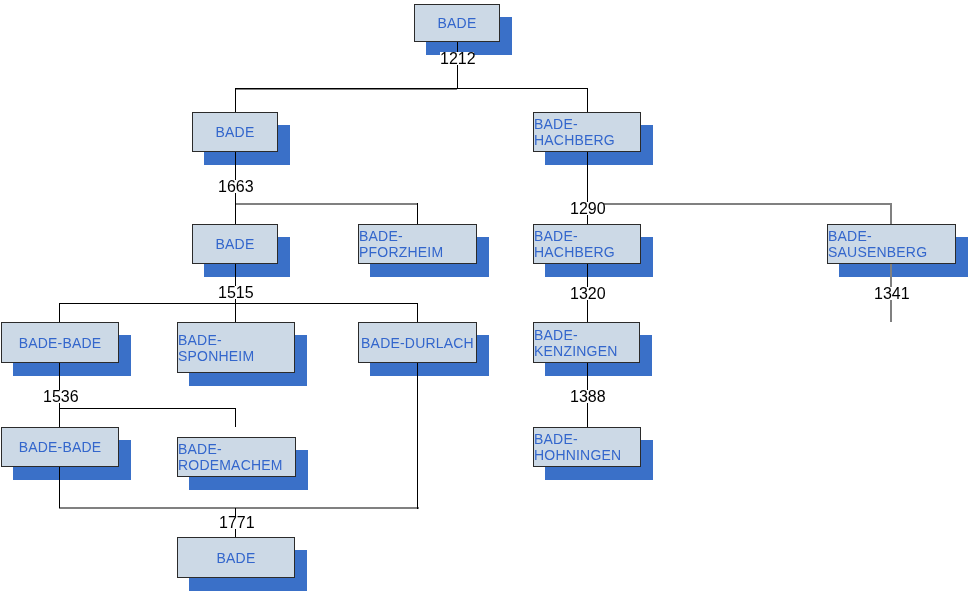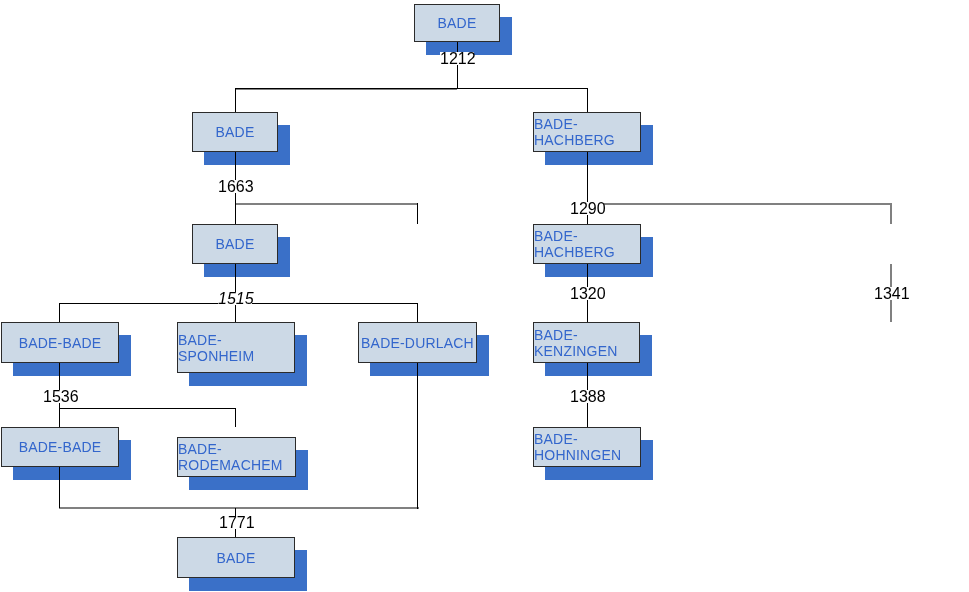--- a/index.html
+++ b/index.html
@@ -97,28 +97,40 @@
       </div>
   </div>
 
   <div class="node" style="left:192px;top:224px;width:86px;height:40px;">
     <div class="nshadow"></div>
     <div class="nface">
         <span>BADE</span>
       </div>
   </div>
 
+  <div class="node" style="left:358px;top:224px;width:119px;height:40px;">
+    <div class="nshadow"></div>
+    <div class="nface">
+        <span>BADE-PFORZHEIM</span>
+      </div>
+  </div>
 
   <div class="node" style="left:533px;top:224px;width:108px;height:40px;">
     <div class="nshadow"></div>
     <div class="nface">
         <span>BADE-HACHBERG</span>
       </div>
   </div>
 
+  <div class="node" style="left:827px;top:224px;width:129px;height:40px;">
+    <div class="nshadow"></div>
+    <div class="nface">
+        <span>BADE-SAUSENBERG</span>
+      </div>
+  </div>
 
   <div class="node" style="left:1px;top:322px;width:118px;height:41px;">
     <div class="nshadow"></div>
     <div class="nface">
         <span>BADE-BADE</span>
       </div>
   </div>
 
   <div class="node" style="left:177px;top:322px;width:118px;height:51px;">
     <div class="nshadow"></div>
@@ -166,20 +178,20 @@
   <div class="node" style="left:177px;top:537px;width:118px;height:41px;">
     <div class="nshadow"></div>
     <div class="nface">
         <span>BADE</span>
       </div>
   </div>
 
   <div class="year" style="left:440px;top:52px;">1212</div>
   <div class="year" style="left:218px;top:180px;">1663</div>
   <div class="year" style="left:570px;top:181px;margin-top:21px;">1290</div>
-  <div class="year" style="left:218px;top:292px;font-style:italic;">1515</div>
+  <div class="year" style="left:218px;top:286px;">1515</div>
   <div class="year" style="left:570px;top:287px;">1320</div>
   <div class="year" style="left:874px;top:287px;">1341</div>
   <div class="year" style="left:43px;top:390px;">1536</div>
   <div class="year" style="left:570px;top:390px;">1388</div>
   <div class="year" style="left:219px;top:516px;">1771</div>
 
 </div>
 
 </body></html>

